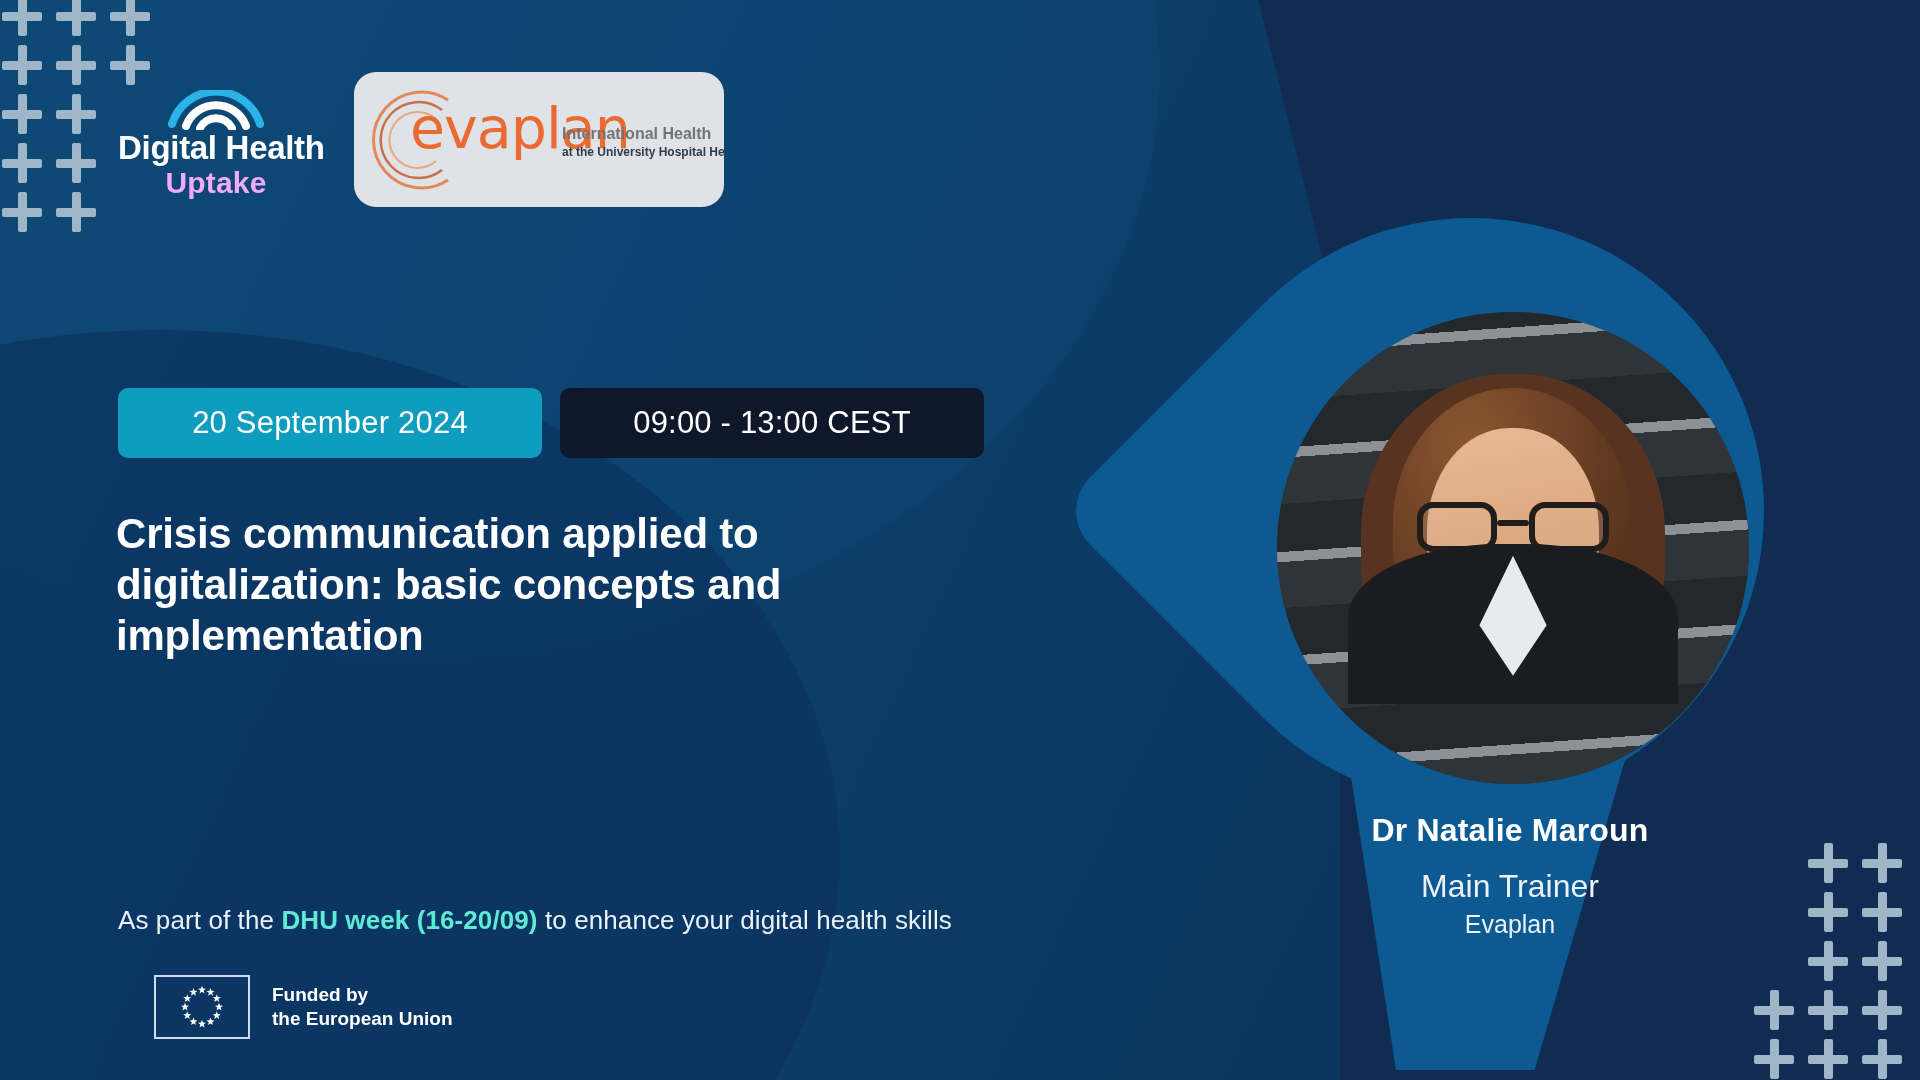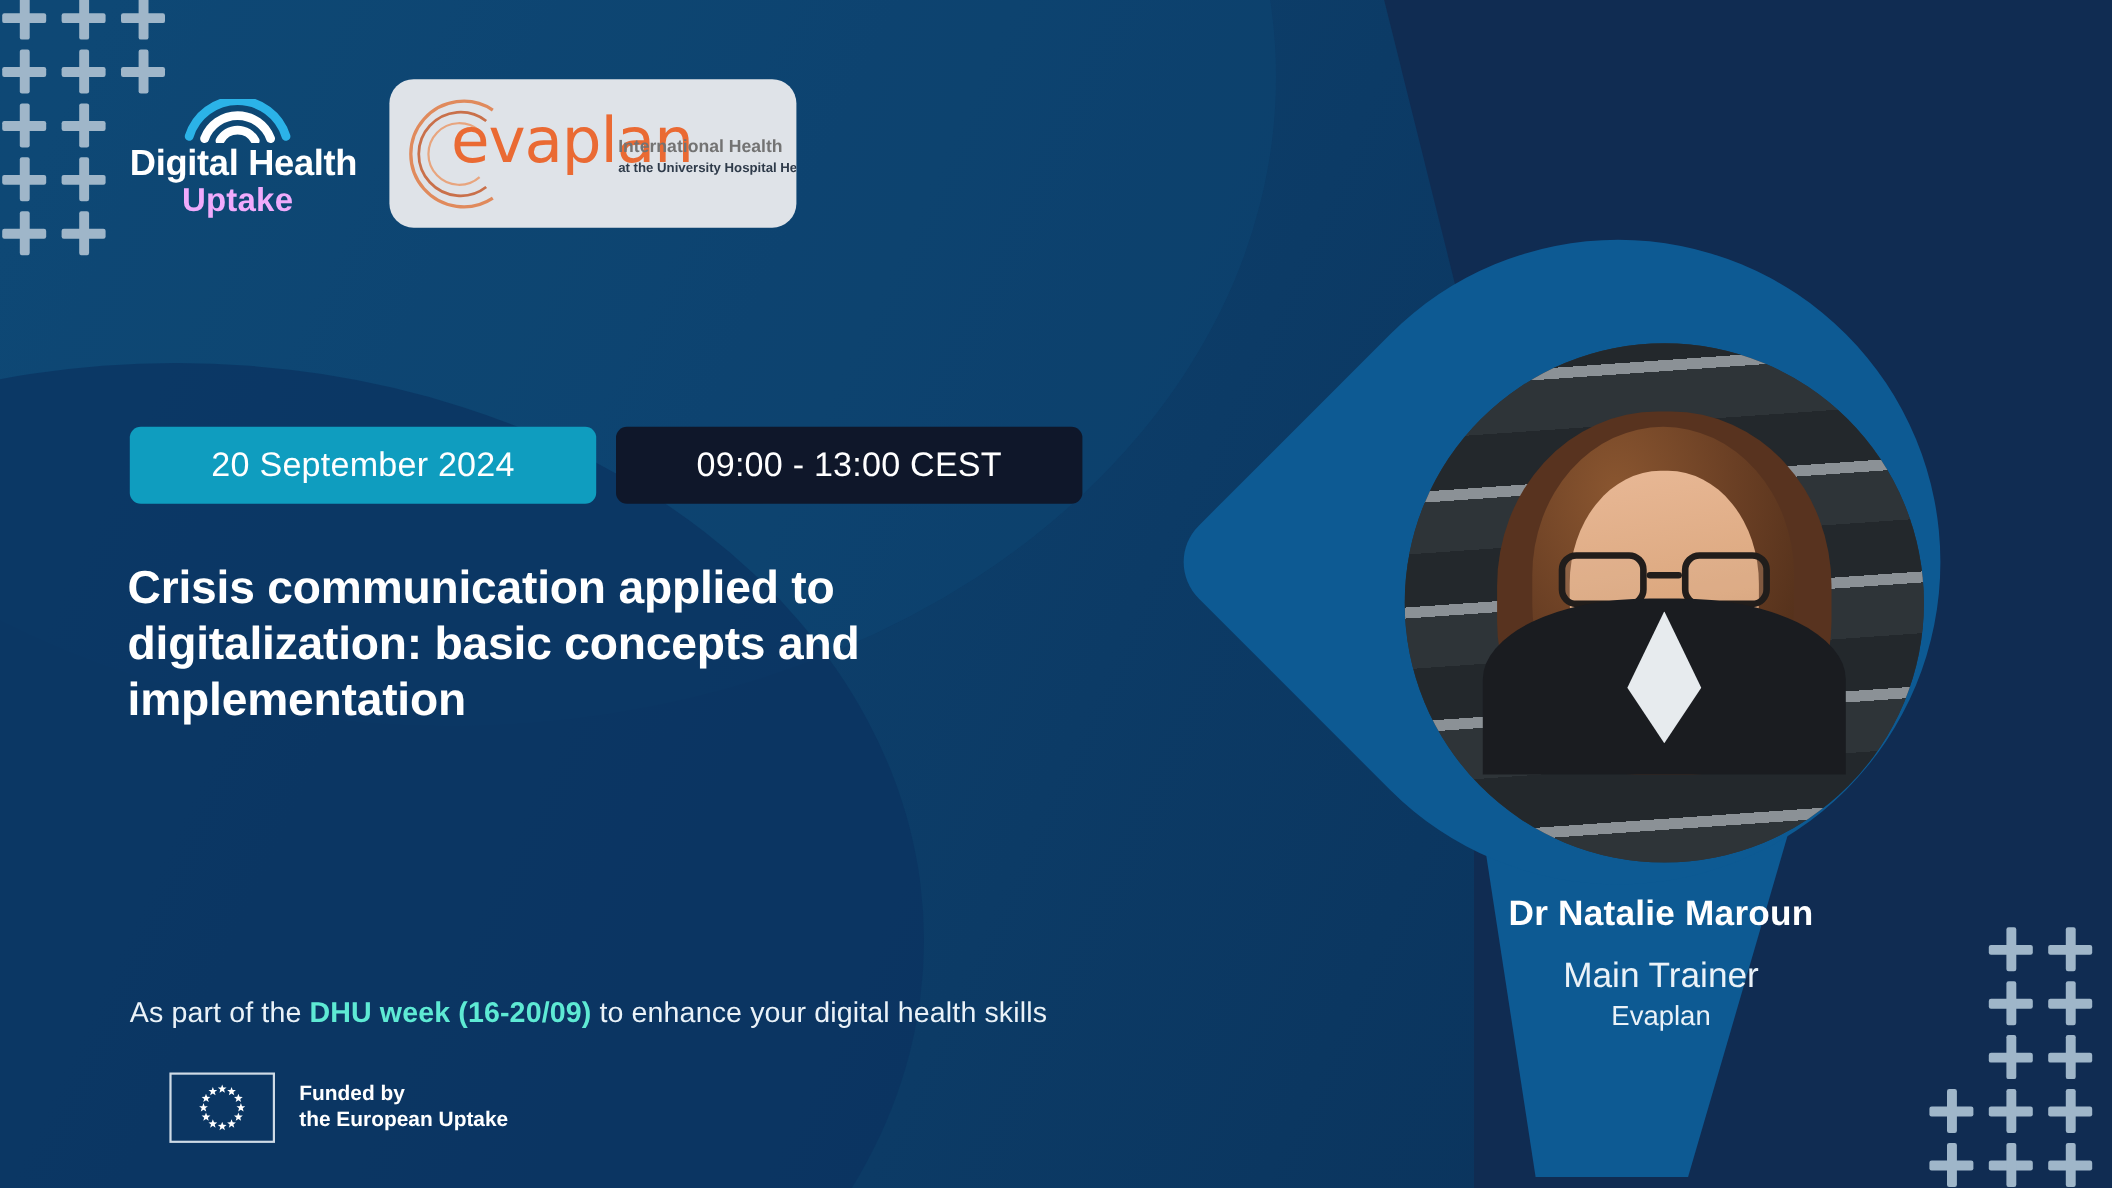--- a/index.html
+++ b/index.html
@@ -360,21 +360,21 @@
           <polygon points="46.00,42.80 47.04,45.57 49.99,45.70 47.68,47.55 48.47,50.40 46.00,48.76 43.53,50.40 44.32,47.55 42.01,45.70 44.96,45.57" fill="#ffffff"></polygon>
           <polygon points="37.50,40.52 38.54,43.30 41.49,43.42 39.18,45.27 39.97,48.12 37.50,46.49 35.03,48.12 35.82,45.27 33.51,43.42 36.46,43.30" fill="#ffffff"></polygon>
           <polygon points="31.28,34.30 32.31,37.07 35.27,37.20 32.96,39.05 33.75,41.90 31.28,40.26 28.81,41.90 29.60,39.05 27.28,37.20 30.24,37.07" fill="#ffffff"></polygon>
           <polygon points="29.00,25.80 30.04,28.57 32.99,28.70 30.68,30.55 31.47,33.40 29.00,31.76 26.53,33.40 27.32,30.55 25.01,28.70 27.96,28.57" fill="#ffffff"></polygon>
           <polygon points="31.28,17.30 32.31,20.07 35.27,20.20 32.96,22.05 33.75,24.90 31.28,23.26 28.81,24.90 29.60,22.05 27.28,20.20 30.24,20.07" fill="#ffffff"></polygon>
           <polygon points="37.50,11.08 38.54,13.85 41.49,13.98 39.18,15.82 39.97,18.68 37.50,17.04 35.03,18.68 35.82,15.82 33.51,13.98 36.46,13.85" fill="#ffffff"></polygon>
         </svg>
     </div>
     <div class="eu-text">
       <div>Funded by</div>
-      <div>the European Uptake</div>
+      <div>the European Union</div>
     </div>
   </div>
 
   <div class="portrait-wrap">
     <div class="portrait-bg"></div>
     <div class="face">
       <div class="hair-back"></div>
       <div class="hair-sheen"></div>
       <div class="skin"></div>
       <div class="nose"></div>

